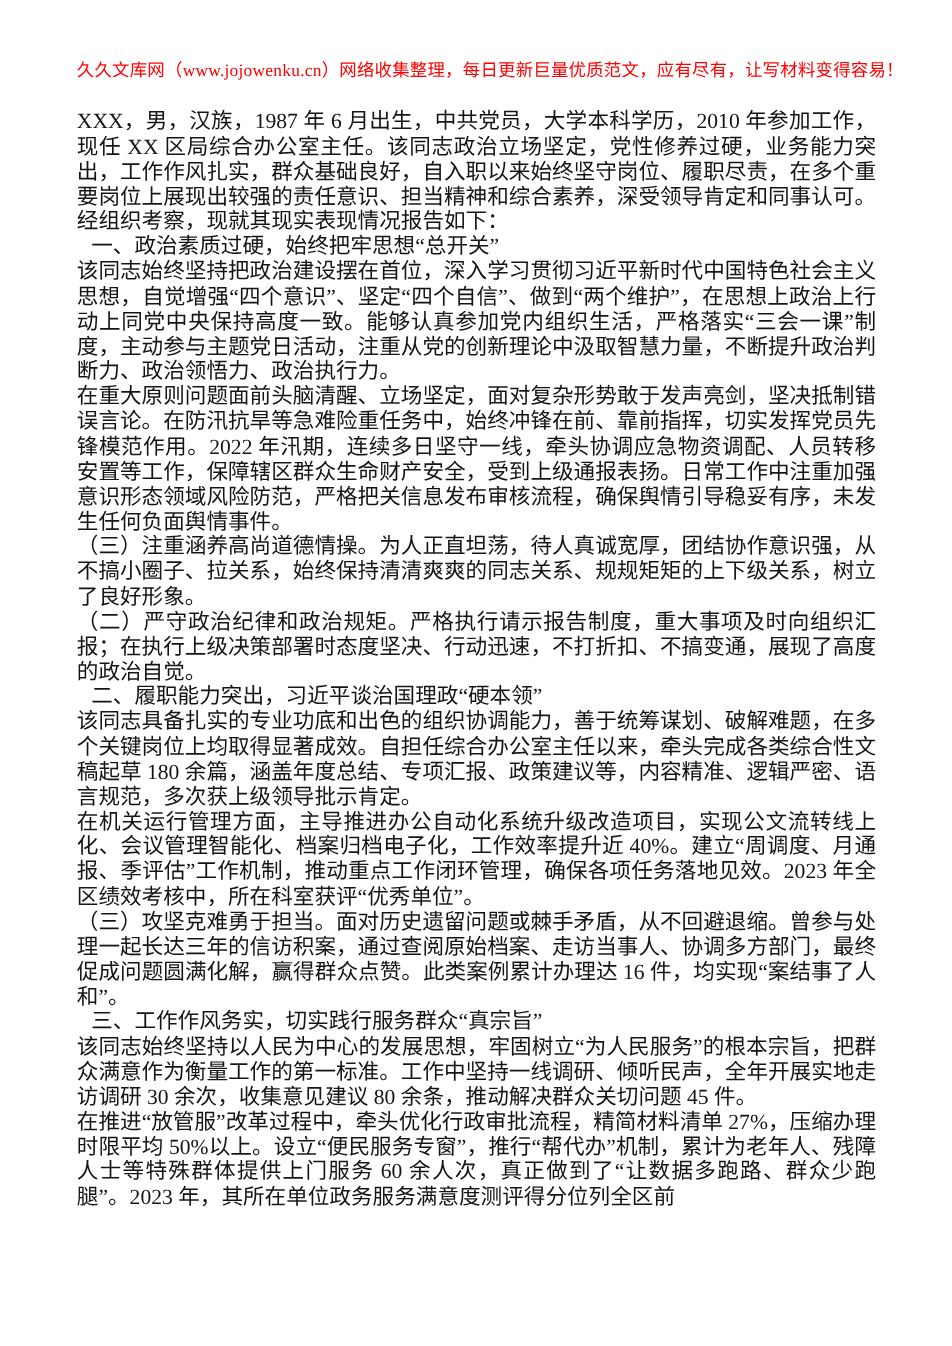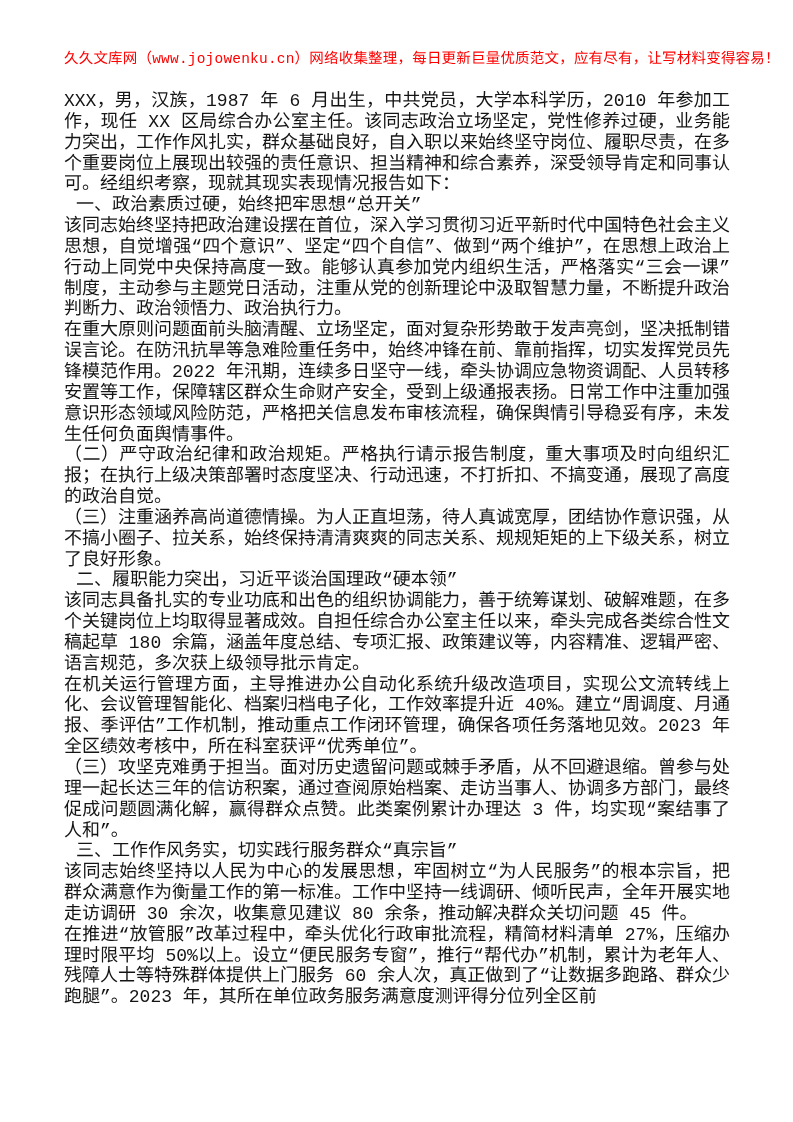--- a/index.html
+++ b/index.html
@@ -9,21 +9,21 @@
   }
   .page {
     position: relative;
     width: 793px;
     height: 1006px;
     margin: 0 auto;
     background: #ffffff;
     box-sizing: border-box;
     padding: 49px 63px 0 64px;
     overflow: hidden;
-    font-family: Liberation Mono, monospace;
+    font-family: Liberation Serif, serif;
     color: #141414;
   }
   .watermark-header {
     font-size: 14.5px;
     line-height: 21px;
     text-align: center;
     color: #ff0000;
     margin: 0 0 21px 0;
     white-space: nowrap;
     letter-spacing: 0.2px;
@@ -47,24 +47,24 @@
 
 <div class="page" style="background: rgb(255, 255, 255); color: rgb(20, 20, 20);">
 
   <p class="watermark-header" style="color: rgb(255, 0, 0);">久久文库网（www.jojowenku.cn）网络收集整理，每日更新巨量优质范文，应有尽有，让写材料变得容易！</p>
 
   <div class="doc-body">
     <p>XXX，男，汉族，1987 年 6 月出生，中共党员，大学本科学历，2010 年参加工作，现任 XX 区局综合办公室主任。该同志政治立场坚定，党性修养过硬，业务能力突出，工作作风扎实，群众基础良好，自入职以来始终坚守岗位、履职尽责，在多个重要岗位上展现出较强的责任意识、担当精神和综合素养，深受领导肯定和同事认可。经组织考察，现就其现实表现情况报告如下：</p>
     <p class="section-heading">一、政治素质过硬，始终把牢思想“总开关”</p>
     <p>该同志始终坚持把政治建设摆在首位，深入学习贯彻习近平新时代中国特色社会主义思想，自觉增强“四个意识”、坚定“四个自信”、做到“两个维护”，在思想上政治上行动上同党中央保持高度一致。能够认真参加党内组织生活，严格落实“三会一课”制度，主动参与主题党日活动，注重从党的创新理论中汲取智慧力量，不断提升政治判断力、政治领悟力、政治执行力。</p>
     <p>在重大原则问题面前头脑清醒、立场坚定，面对复杂形势敢于发声亮剑，坚决抵制错误言论。在防汛抗旱等急难险重任务中，始终冲锋在前、靠前指挥，切实发挥党员先锋模范作用。2022 年汛期，连续多日坚守一线，牵头协调应急物资调配、人员转移安置等工作，保障辖区群众生命财产安全，受到上级通报表扬。日常工作中注重加强意识形态领域风险防范，严格把关信息发布审核流程，确保舆情引导稳妥有序，未发生任何负面舆情事件。</p>
+    <p>（三）注重涵养高尚道德情操。为人正直坦荡，待人真诚宽厚，团结协作意识强，从不搞小圈子、拉关系，始终保持清清爽爽的同志关系、规规矩矩的上下级关系，树立了良好形象。</p>
     <p>（二）严守政治纪律和政治规矩。严格执行请示报告制度，重大事项及时向组织汇报；在执行上级决策部署时态度坚决、行动迅速，不打折扣、不搞变通，展现了高度的政治自觉。</p>
-    <p>（三）注重涵养高尚道德情操。为人正直坦荡，待人真诚宽厚，团结协作意识强，从不搞小圈子、拉关系，始终保持清清爽爽的同志关系、规规矩矩的上下级关系，树立了良好形象。</p>
     <p class="section-heading">二、履职能力突出，习近平谈治国理政“硬本领”</p>
     <p>该同志具备扎实的专业功底和出色的组织协调能力，善于统筹谋划、破解难题，在多个关键岗位上均取得显著成效。自担任综合办公室主任以来，牵头完成各类综合性文稿起草 180 余篇，涵盖年度总结、专项汇报、政策建议等，内容精准、逻辑严密、语言规范，多次获上级领导批示肯定。</p>
     <p>在机关运行管理方面，主导推进办公自动化系统升级改造项目，实现公文流转线上化、会议管理智能化、档案归档电子化，工作效率提升近 40%。建立“周调度、月通报、季评估”工作机制，推动重点工作闭环管理，确保各项任务落地见效。2023 年全区绩效考核中，所在科室获评“优秀单位”。</p>
-    <p>（三）攻坚克难勇于担当。面对历史遗留问题或棘手矛盾，从不回避退缩。曾参与处理一起长达三年的信访积案，通过查阅原始档案、走访当事人、协调多方部门，最终促成问题圆满化解，赢得群众点赞。此类案例累计办理达 3 件，均实现“案结事了人和”。</p>
+    <p>（三）攻坚克难勇于担当。面对历史遗留问题或棘手矛盾，从不回避退缩。曾参与处理一起长达三年的信访积案，通过查阅原始档案、走访当事人、协调多方部门，最终促成问题圆满化解，赢得群众点赞。此类案例累计办理达 16 件，均实现“案结事了人和”。</p>
     <p class="section-heading">三、工作作风务实，切实践行服务群众“真宗旨”</p>
     <p>该同志始终坚持以人民为中心的发展思想，牢固树立“为人民服务”的根本宗旨，把群众满意作为衡量工作的第一标准。工作中坚持一线调研、倾听民声，全年开展实地走访调研 30 余次，收集意见建议 80 余条，推动解决群众关切问题 45 件。</p>
     <p>在推进“放管服”改革过程中，牵头优化行政审批流程，精简材料清单 27%，压缩办理时限平均 50%以上。设立“便民服务专窗”，推行“帮代办”机制，累计为老年人、残障人士等特殊群体提供上门服务 60 余人次，真正做到了“让数据多跑路、群众少跑腿”。2023 年，其所在单位政务服务满意度测评得分位列全区前</p>
   </div>
 
 </div>
 
 </body></html>

